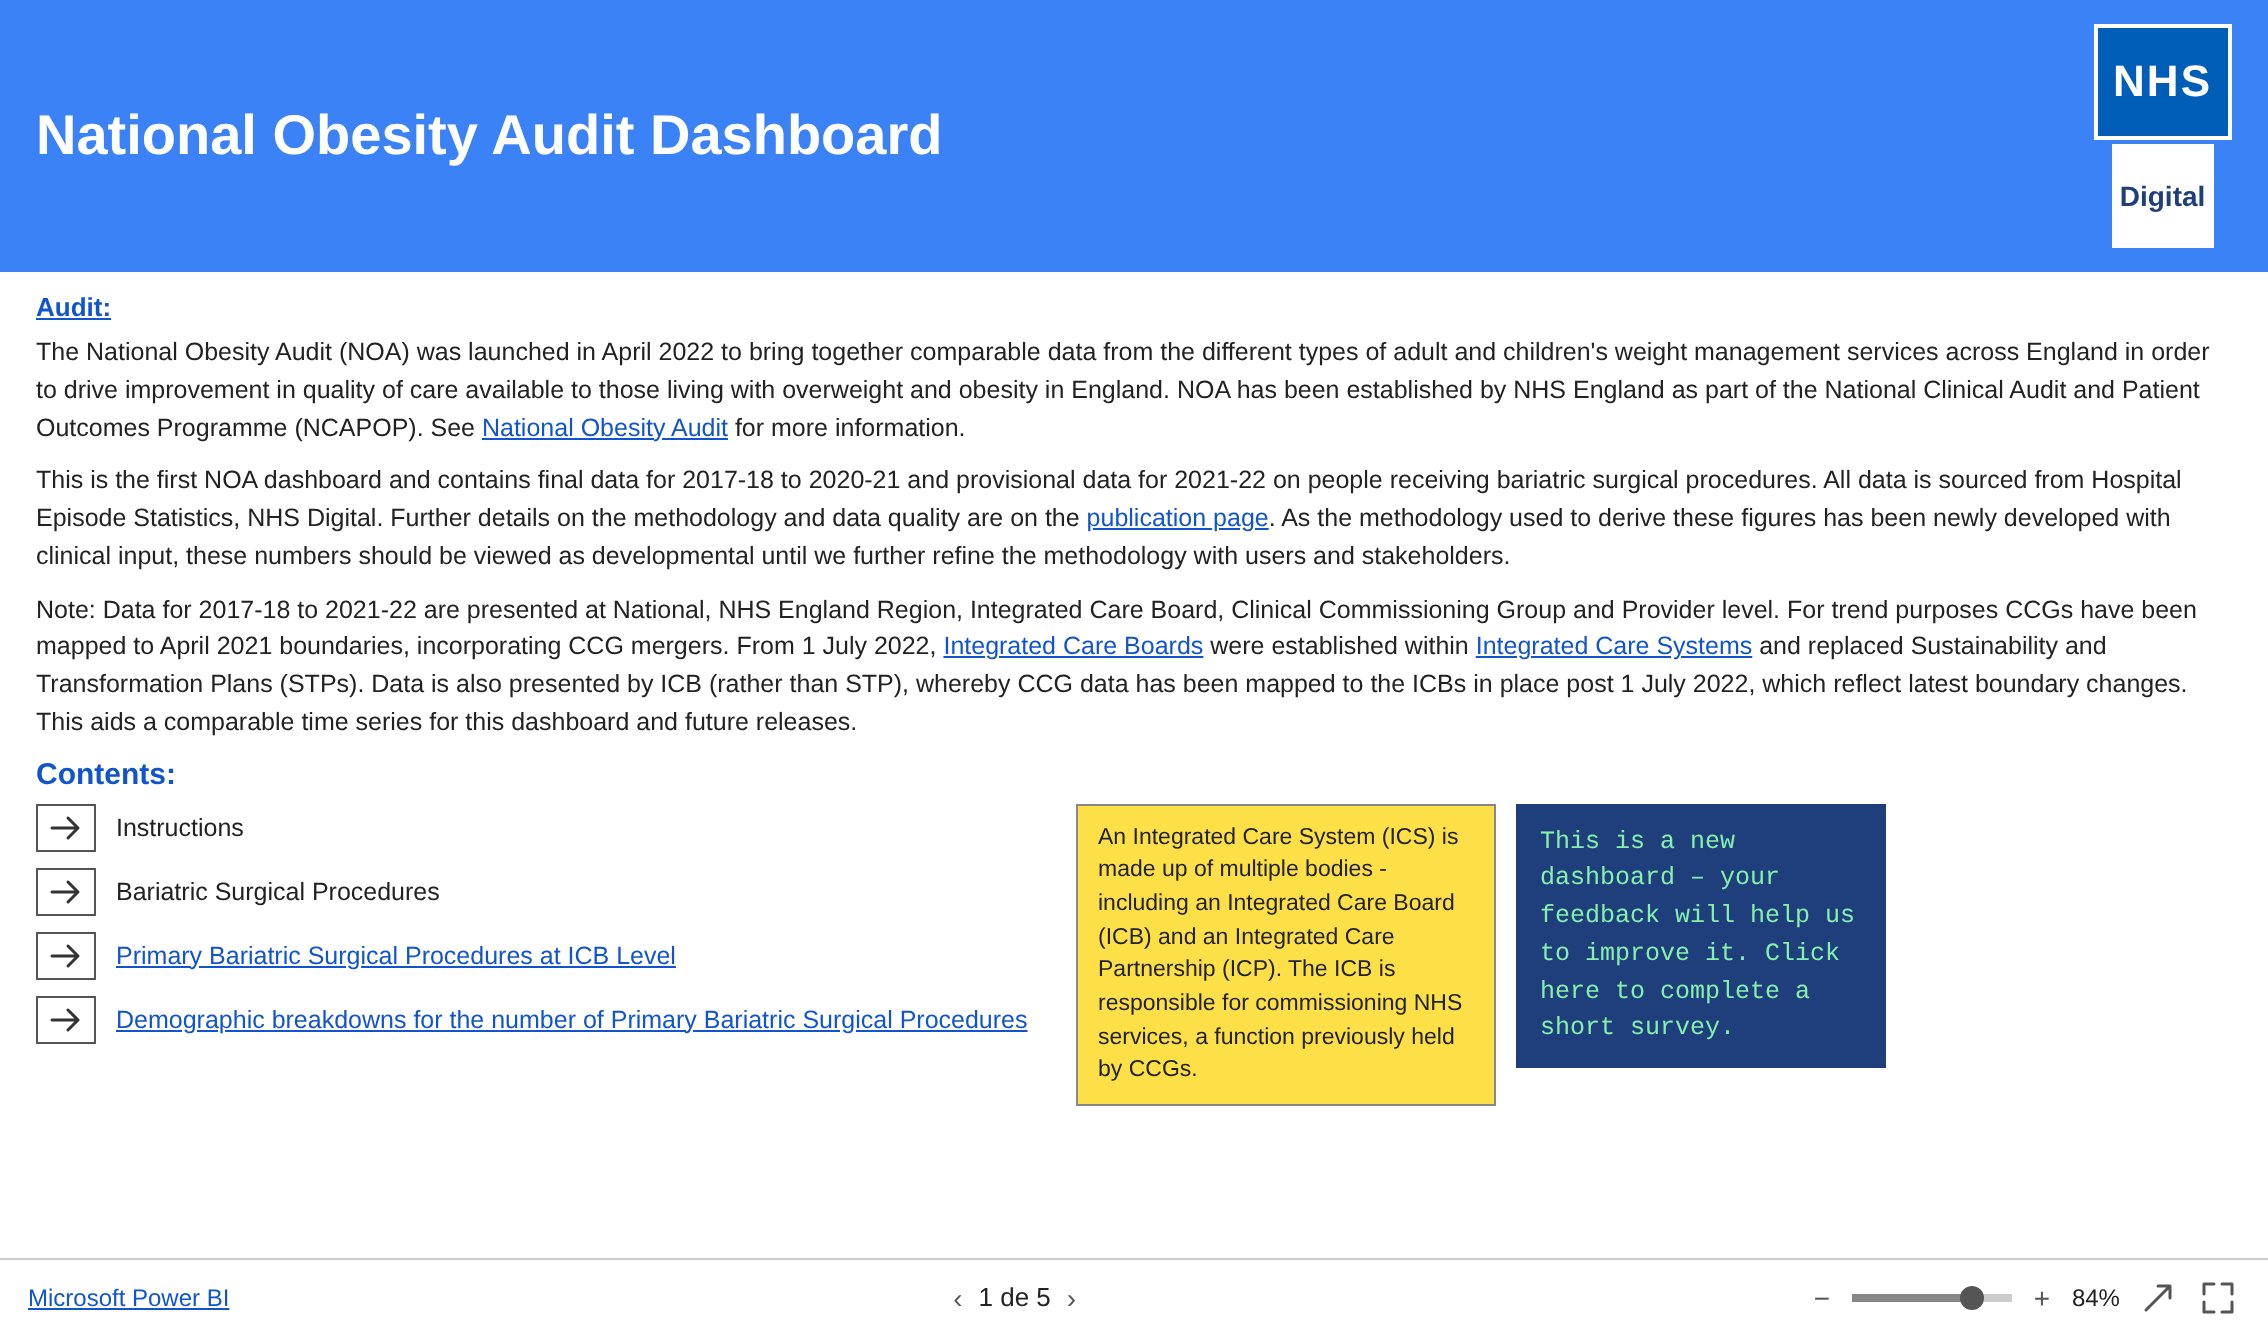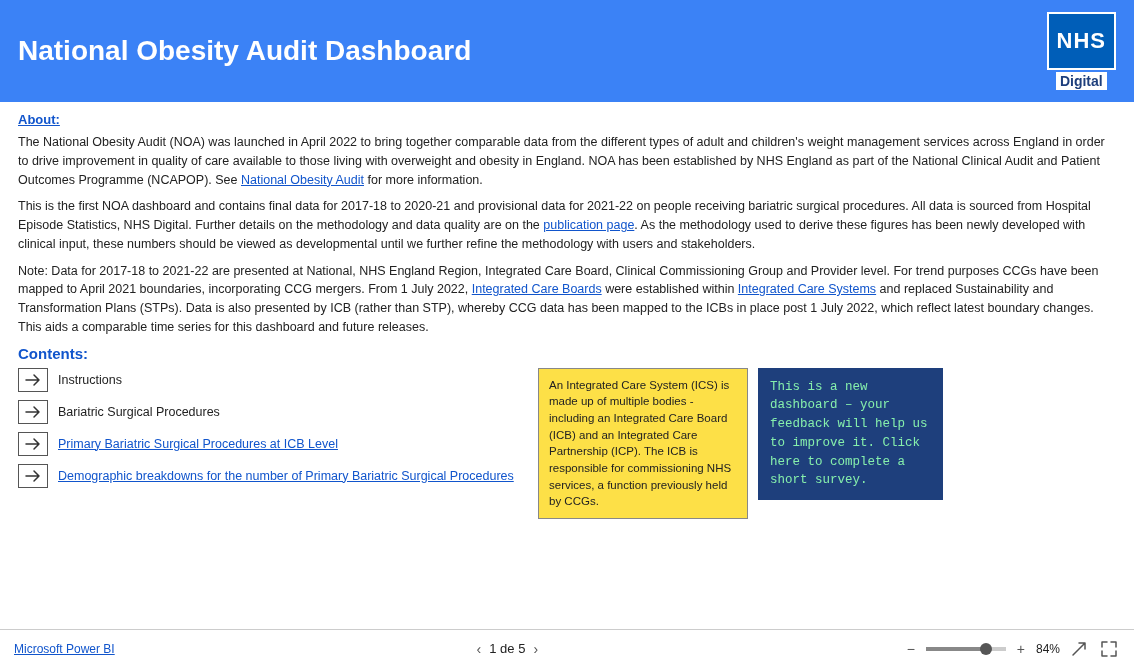--- a/index.html
+++ b/index.html
@@ -50,21 +50,21 @@
       padding: 14px 8px;
       letter-spacing: 1px;
       border: 2px solid #fff;
     }
     .nhs-digital-text {
       color: #1e3f7c;
       font-size: 14px;
       font-weight: bold;
       margin-top: 2px;
       background: #fff;
-      padding: 1px 4px;
+      padding: 18px 4px;
     }
 
     
     .body-content {
       flex: 1;
       padding: 10px 18px 4px 18px;
       overflow: hidden;
       position: relative;
     }
 
@@ -265,21 +265,21 @@
   <div class="header">
     <span class="header-title">National Obesity Audit Dashboard</span>
     <div class="nhs-logo">
       <div class="nhs-badge">NHS</div>
       <div class="nhs-digital-text">Digital</div>
     </div>
   </div>
 
   <div class="body-content">
 
-    <a class="about-link">About:</a>
+    <a class="about-link">Audit:</a>
 
     <p class="paragraph">
       <span>The National Obesity Audit (NOA) was launched in April 2022 to bring together comparable data from the different types of adult and children's weight management services across England in order to drive improvement in quality of care available to those living with overweight and obesity in England. NOA has been established by NHS England as part of the National Clinical Audit and Patient Outcomes Programme (NCAPOP). See </span><a class="link">National Obesity Audit</a><span> for more information.</span>
     </p>
 
     <p class="paragraph">
       <span>This is the first NOA dashboard and contains final data for 2017-18 to 2020-21 and provisional data for 2021-22 on people receiving bariatric surgical procedures. All data is sourced from Hospital Episode Statistics, NHS Digital. Further details on the methodology and data quality are on the </span><a class="link">publication page</a><span>. As the methodology used to derive these figures has been newly developed with clinical input, these numbers should be viewed as developmental until we further refine the methodology with users and stakeholders.</span>
     </p>
 
     <p class="paragraph">

